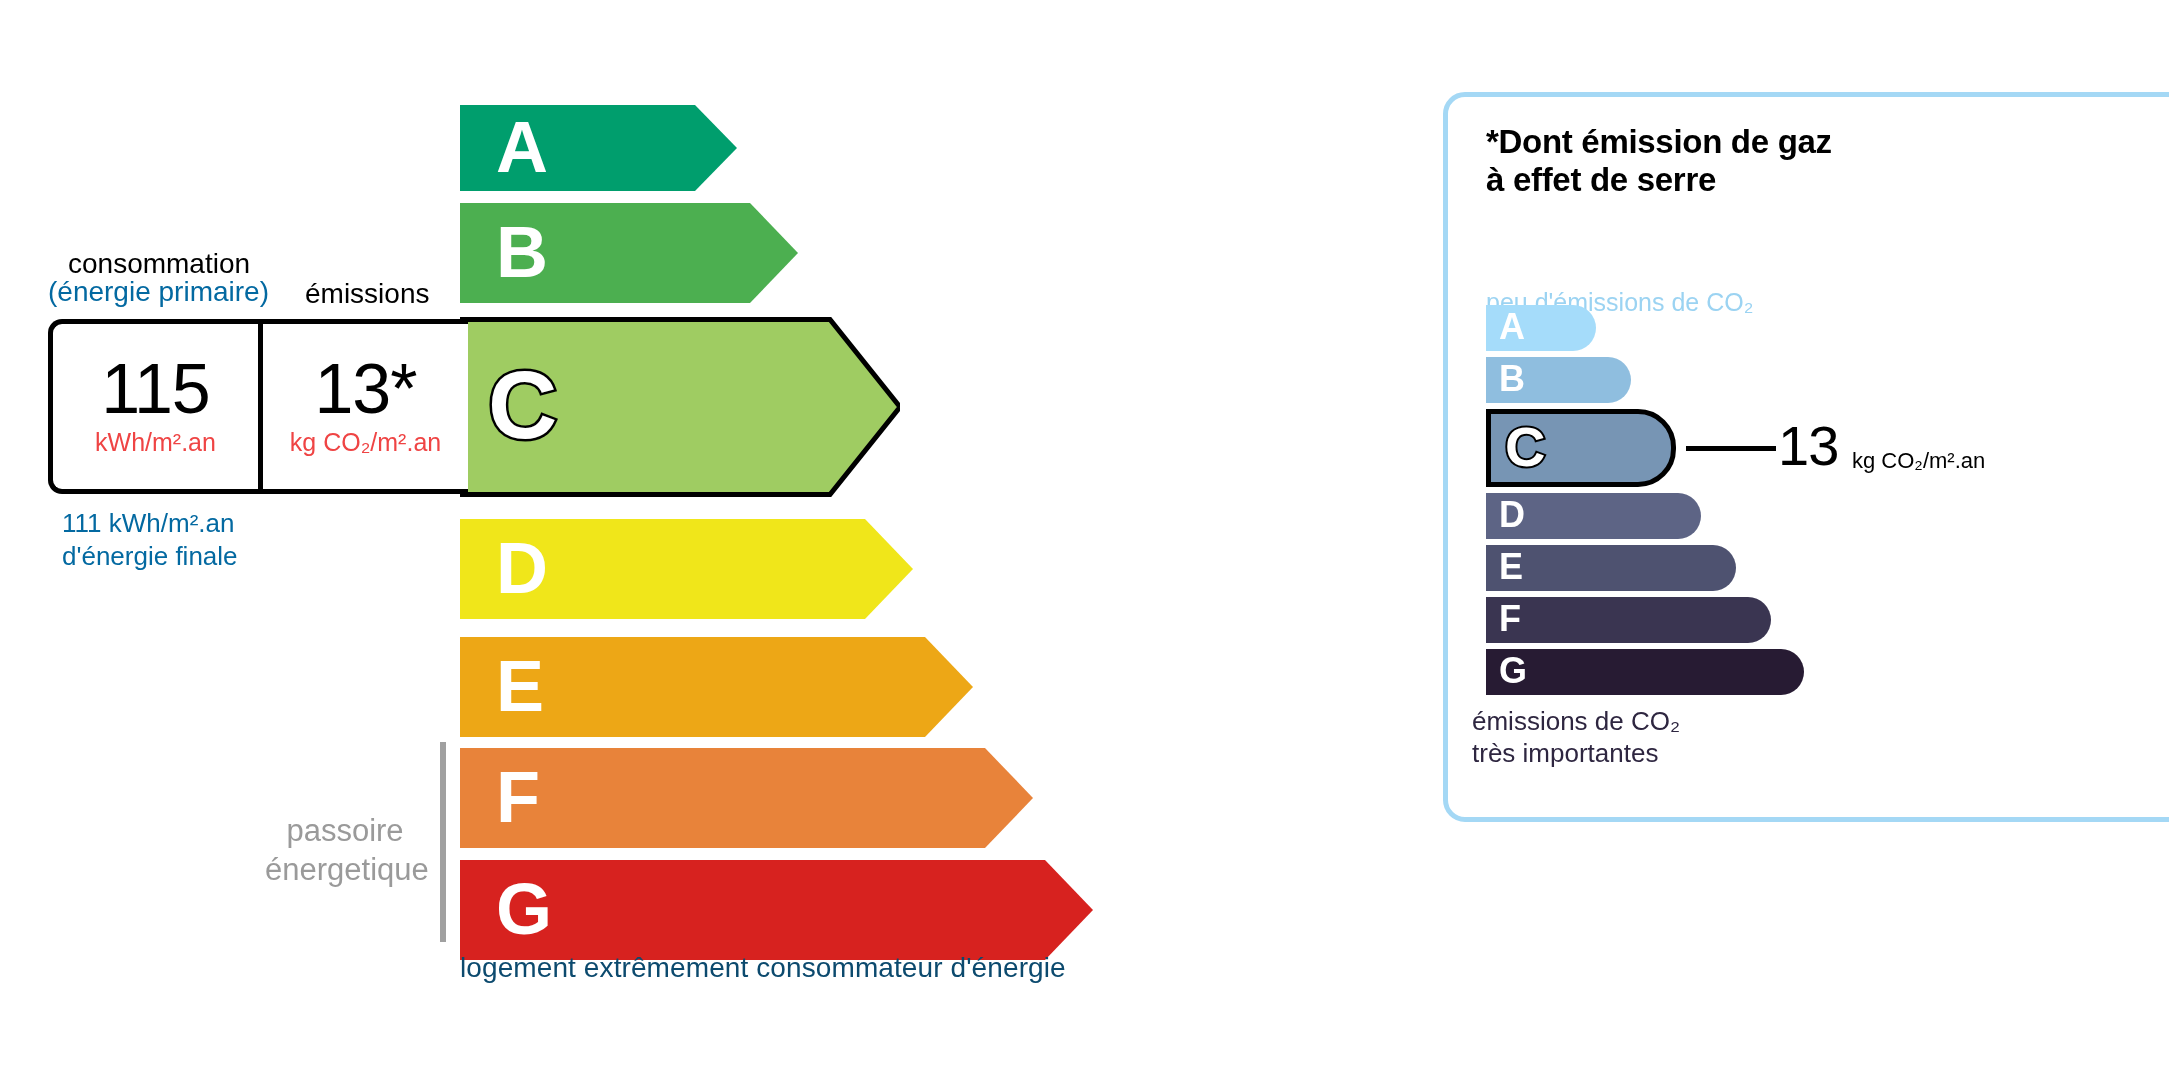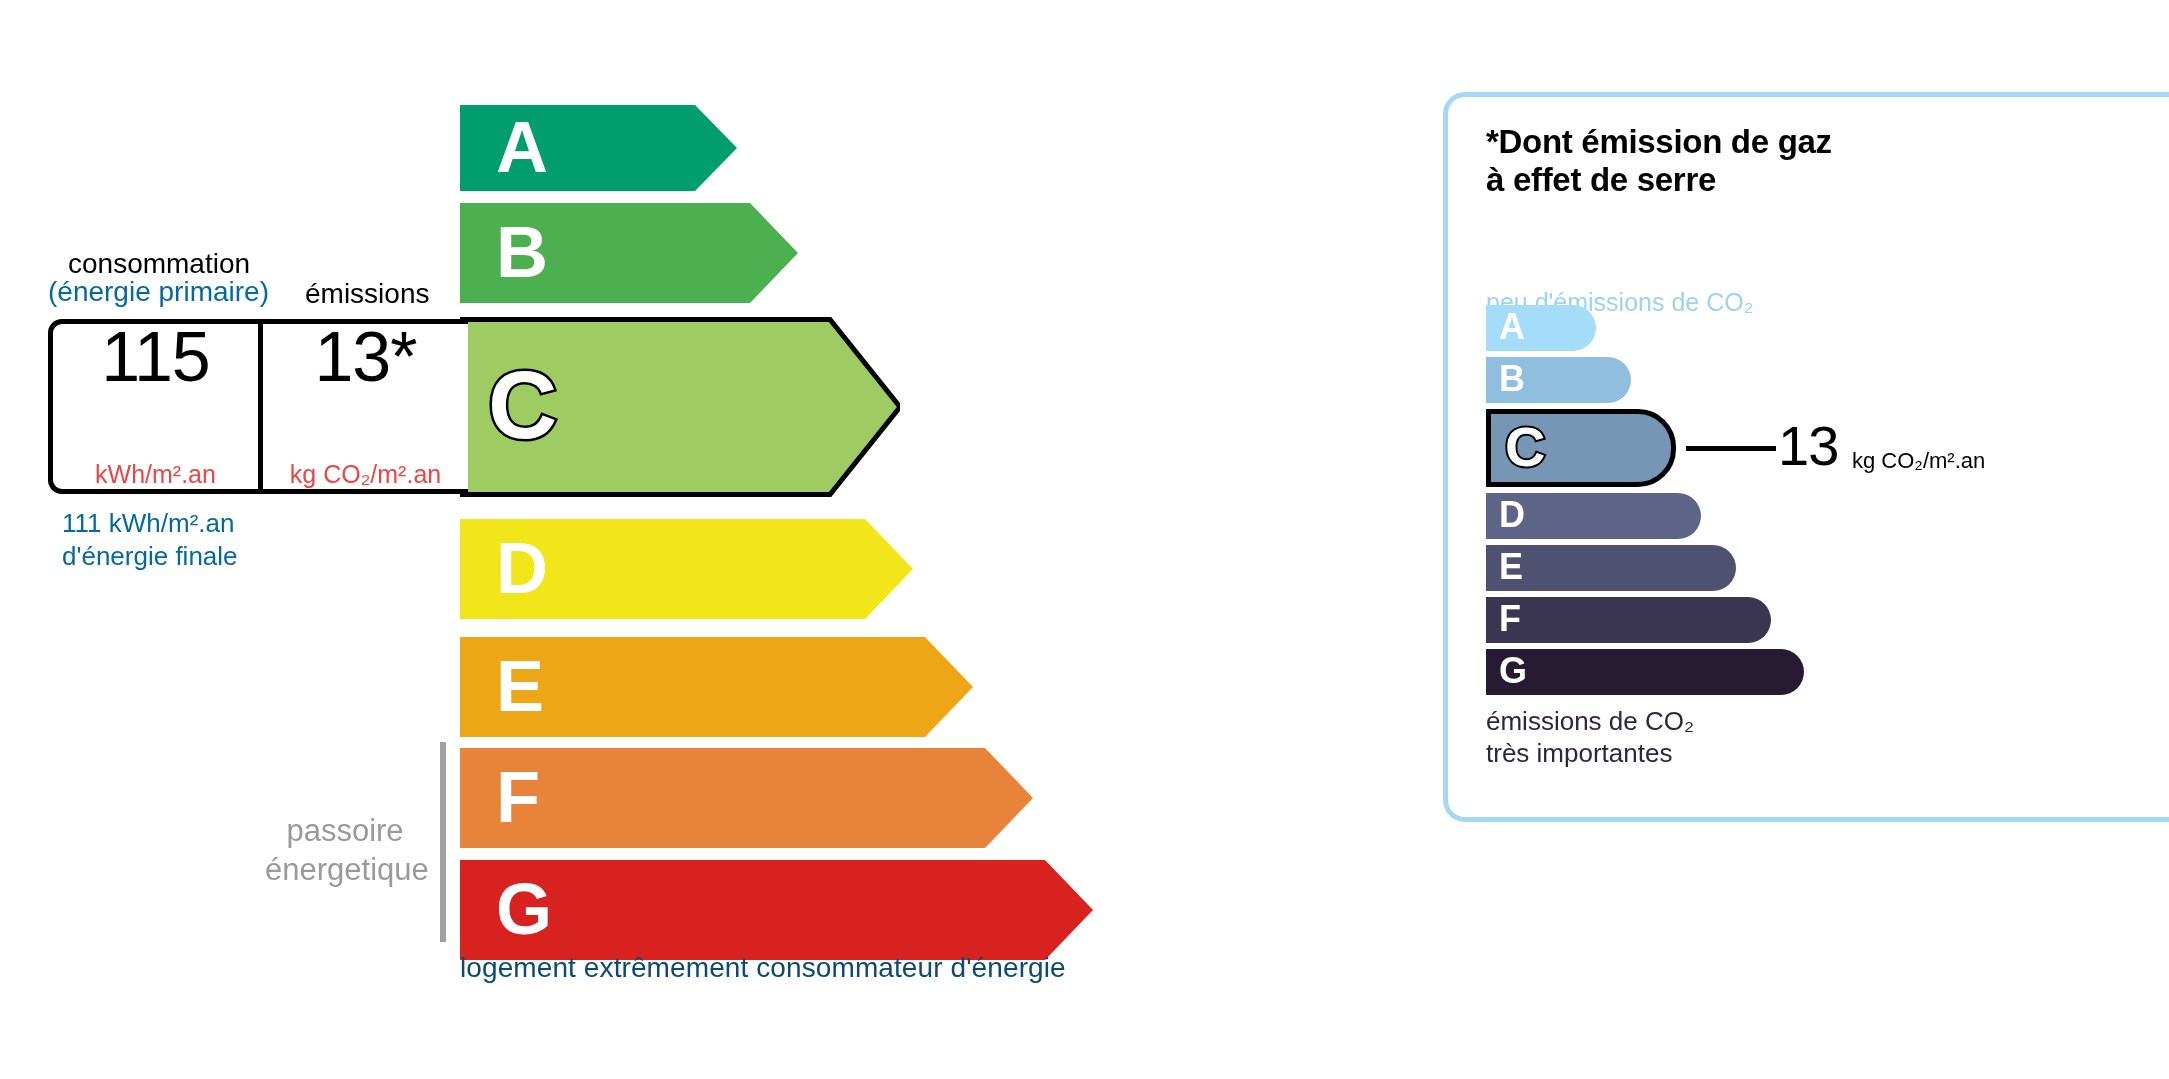--- a/index.html
+++ b/index.html
@@ -79,21 +79,21 @@
     box-sizing: border-box;
     background: #ffffff;
     display: flex;
     z-index: 5;
   }
   .cb-cell {
     flex: 1;
     display: flex;
     flex-direction: column;
     align-items: center;
-    justify-content: space-between;
+    justify-content: center;
     position: relative;
   }
   .cb-cell.second { border-left: 5px solid #000000; }
   .cb-value {
     font-size: 70px;
     font-weight: normal;
     line-height: 0.95;
     color: #000;
     letter-spacing: -1px;
   }
@@ -175,21 +175,21 @@
   #co2-top-caption {
     position: absolute;
     left: 38px; top: 178px;
     font-size: 25px;
     color: #9BD3F2;
     white-space: nowrap;
     margin-top: 13px;
   }
   #co2-bottom-caption {
     position: absolute;
-    left: 38px; top: 608px;
+    left: 24px; top: 608px;
     font-size: 26px;
     color: #2E2640;
     line-height: 1.24;
     white-space: nowrap;
   }
   .co2-row {
     position: absolute;
     left: 38px;
   }
   .co2-bar {

